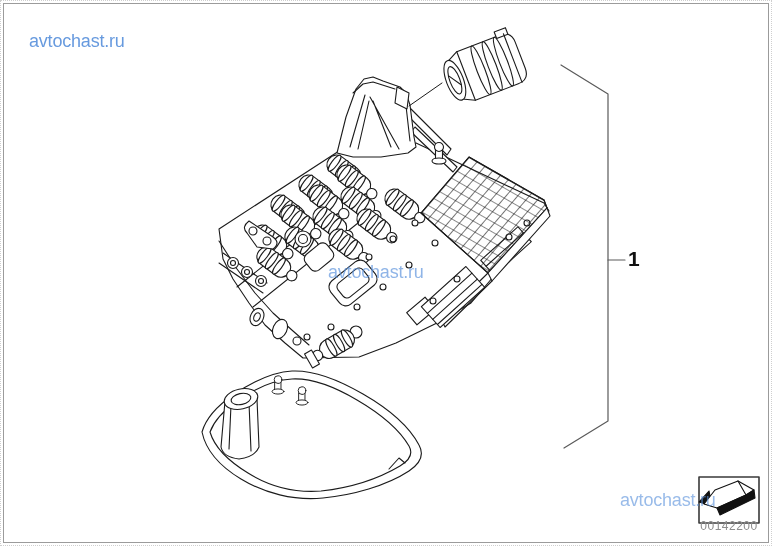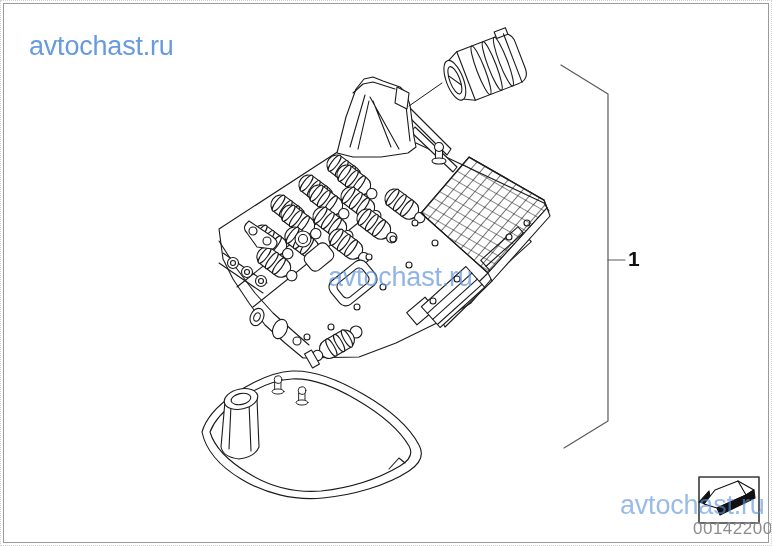--- a/index.html
+++ b/index.html
@@ -3,27 +3,27 @@
 <meta charset="utf-8">
 <style>
   html,body{margin:0;padding:0;background:#fff;}
   .canvas{
     position:relative;width:772px;height:546px;background:#ffffff;
     border:1px dotted #cfcfcf;box-sizing:border-box;overflow:hidden;
     font-family:"Liberation Sans",sans-serif;
   }
   .frame{position:absolute;inset:2px;border:1px solid #9b9b9b;pointer-events:none;}
   .art{position:absolute;left:0;top:0;}
-  .wm{position:absolute;font-size:27px;letter-spacing:-0.2px;color:#5b92dc;white-space:nowrap;}
+  .wm{position:absolute;font-size:18px;letter-spacing:-0.2px;color:#5b92dc;white-space:nowrap;}
   #wm-tl{left:28px;top:30px;opacity:.92;}
   #wm-c{left:327px;top:261px;opacity:.68;}
   #wm-br{left:619px;top:489px;opacity:.62;z-index:5;}
   .callout-label{position:absolute;left:627px;top:246px;font-size:21px;font-weight:bold;color:#101010;}
   .img-number{position:absolute;left:692px;top:518px;width:72px;text-align:center;
-    font-size:17px;color:#8d8d8d;letter-spacing:.5px;}
+    font-size:12px;color:#8d8d8d;letter-spacing:.5px;}
 </style>
 </head>
 <body>
 
 <div class="canvas">
   <div class="frame"></div>
 
   <svg class="art" width="772" height="546" viewBox="0 0 772 546">
     <defs>
       <pattern id="waffle" width="9" height="9" patternUnits="userSpaceOnUse" patternTransform="matrix(0.867,0.497,-0.65,0.758,468,156)">

